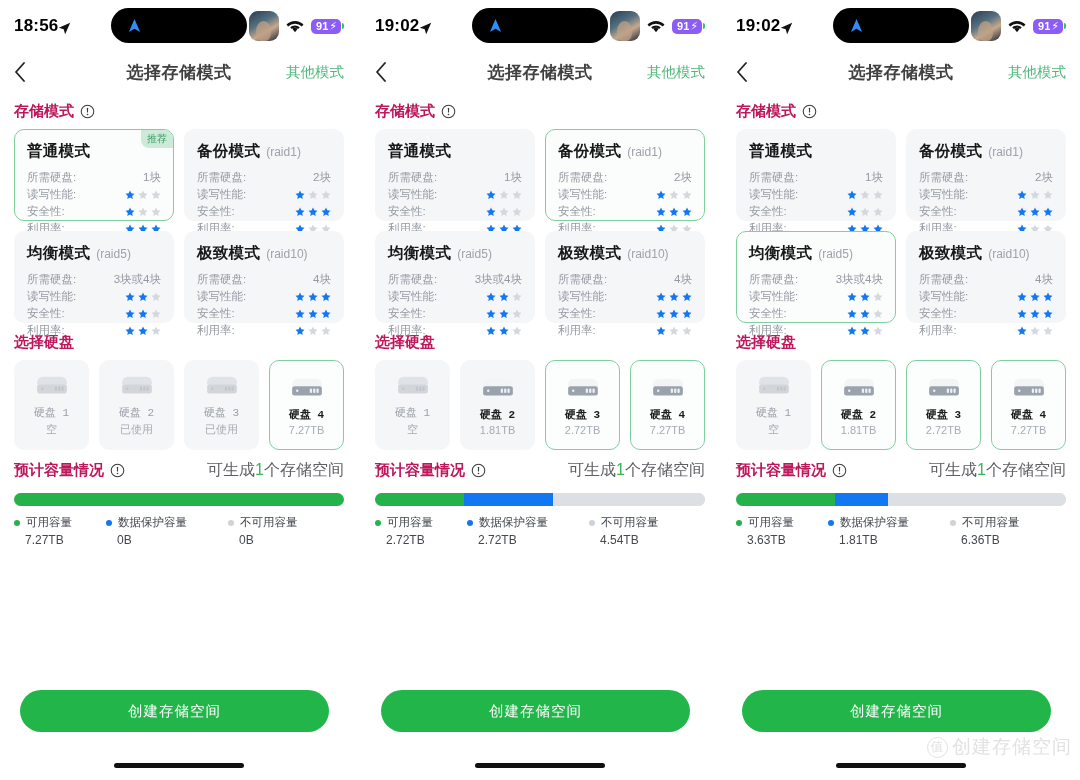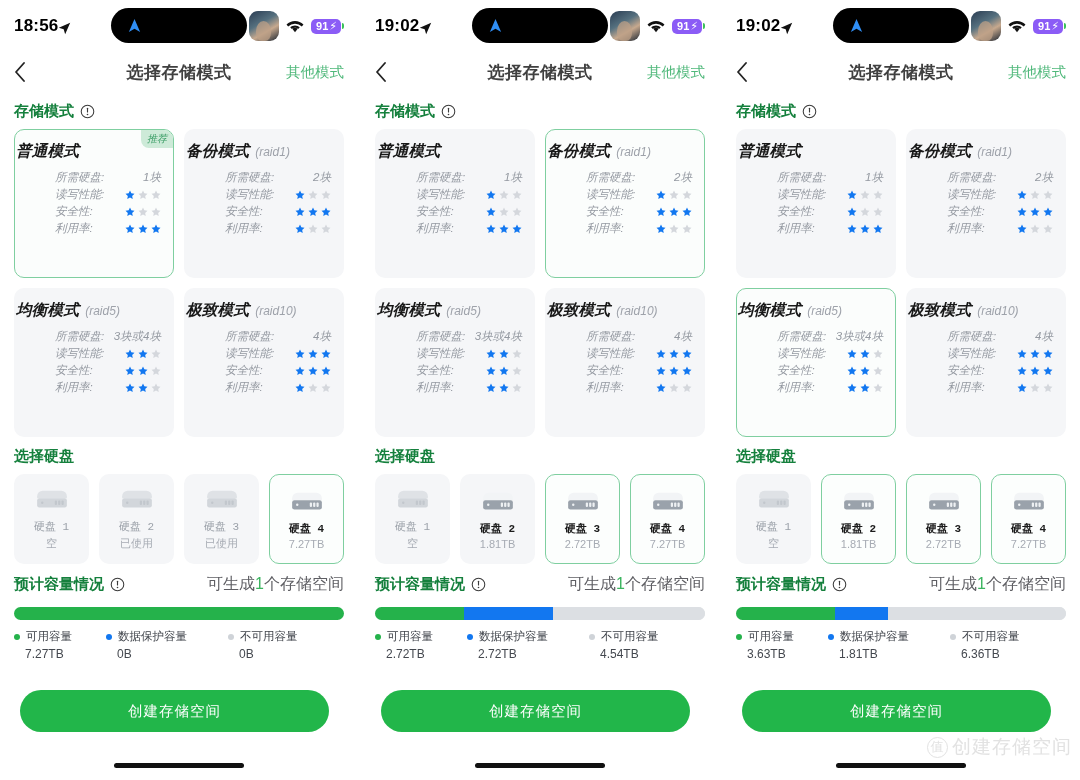--- a/index.html
+++ b/index.html
@@ -71,45 +71,45 @@
   }
   .nav-action {
     margin-left: auto; font-size: 14.5px; color: #4fb87a;
   }
 
   
   .sect {
     display: flex; align-items: center; gap: 6px;
     padding: 10px 14px 8px 14px;
   }
-  .sect-t { font-size: 15px; font-weight: bold; color: #15803d; }
+  .sect-t { font-size: 15px; font-weight: bold; color: #be185d; }
   .info-ic { width: 15px; height: 15px; }
   .sect-right {
     margin-left: auto; font-size: 16px; color: #5e5e63;
   }
   .sect-right .hl { color: #3bb45f; }
 
   
   .modes {
     display: grid; grid-template-columns: 1fr 1fr;
     gap: 10px; padding: 0 14px;
   }
   .mcard {
     background: #f5f6f8; border-radius: 10px;
-    padding: 11px 12px 10px 1px;
+    padding: 11px 12px 10px 12px;
     border: 1.5px solid transparent;
-    position: relative; height: 149px; font-style: italic;
+    position: relative; height: 92px;
   }
   .mcard.sel { background: #fbfdfc; border-color: #7fcfa0; }
   .mc-head { display: flex; align-items: baseline; gap: 6px; margin-bottom: 7px; }
   .mc-name { font-size: 15.5px; font-weight: bold; color: #181818; letter-spacing: .3px; }
   .mc-raid { font-size: 12px; color: #9ea2aa; }
   .mc-row {
     display: flex; align-items: center;
-    font-size: 11.5px; color: #9499a1; height: 17px; margin-left: 39px;
+    font-size: 11.5px; color: #9499a1; height: 17px;
   }
   .mc-row .lbl { flex: 0 0 auto; }
   .mc-row .val { margin-left: auto; color: #9499a1; font-size: 11.5px; }
   .stars { margin-left: auto; display: flex; gap: 3px; }
   .star { width: 10px; height: 10px; display: block; }
   .badge {
     position: absolute; top: 0; right: 0;
     background: #cdead8; color: #3c9e67;
     font-size: 10px; padding: 2px 6px;
     border-radius: 0 9px 0 8px;

